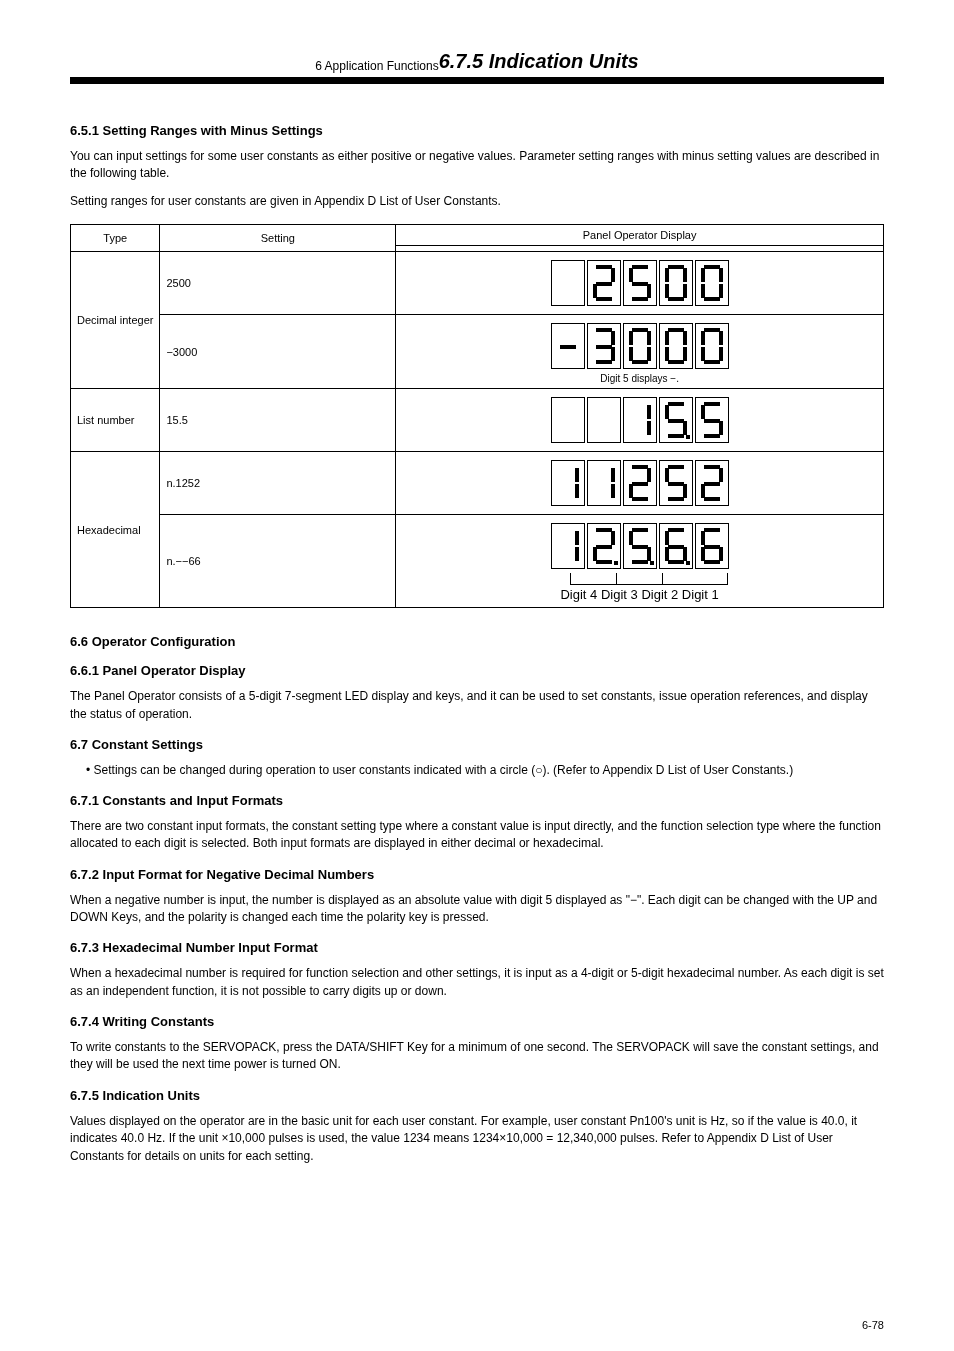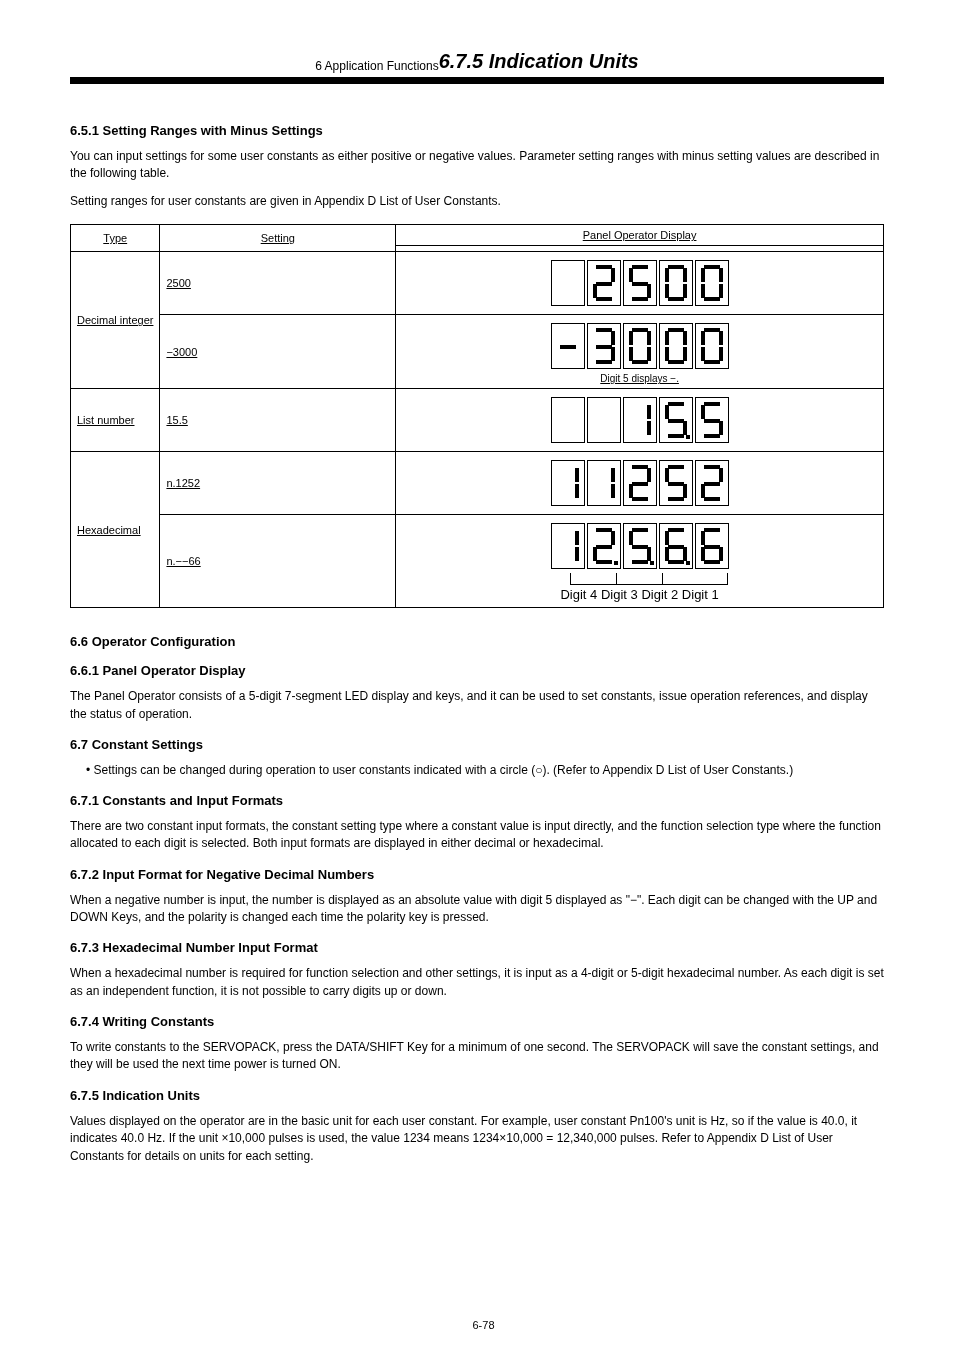--- a/index.html
+++ b/index.html
@@ -26,21 +26,20 @@
   p.body { font-size: 12px; margin: 10px 0; line-height: 1.45; }
   ul.body { font-size: 12px; margin: 6px 0 10px 0; padding-left: 16px; list-style: none; }
   ul.body li::before { content: "•  "; }
   ul.body li { margin-bottom: 6px; line-height: 1.4; }
 
   table.dtable {
     border-collapse: collapse;
     width: 100%;
     margin: 14px 0 26px 0;
     font-size: 11px;
-    text-decoration: underline;
   }
   table.dtable th, table.dtable td {
     border: 1px solid #000;
     padding: 4px 6px;
     vertical-align: middle;
   }
   table.dtable th { font-weight: normal; text-align: center; }
   .col-type { width: 11%; }
   .col-set  { width: 29%; margin-top: 40px; }
   .col-disp { width: 60%; text-align: center; position: relative; }
@@ -91,21 +90,21 @@
   .arrow-row .mid1 { position:absolute; top:0; left:64px; width:1px; height:12px; background:#000;}
   .arrow-row .mid2 { position:absolute; top:0; left:110px; width:1px; height:12px; background:#000;}
   .arrow-row .lab { position:absolute; top:14px; left:0; right:0; text-align:center; }
 
   .footer {
     position: fixed;
     bottom: 20px;
     left: 62px;
     right: 70px;
     display: flex;
-    justify-content: center;
+    justify-content: flex-end;
     font-size: 11px;
     padding-left: 21px;
   }
 </style>
 </head>
 <body>
 
 <div class="header-row">
   <div class="header-left">6 Application Functions</div>
   <div class="header-right">6.7.5 Indication Units</div>

